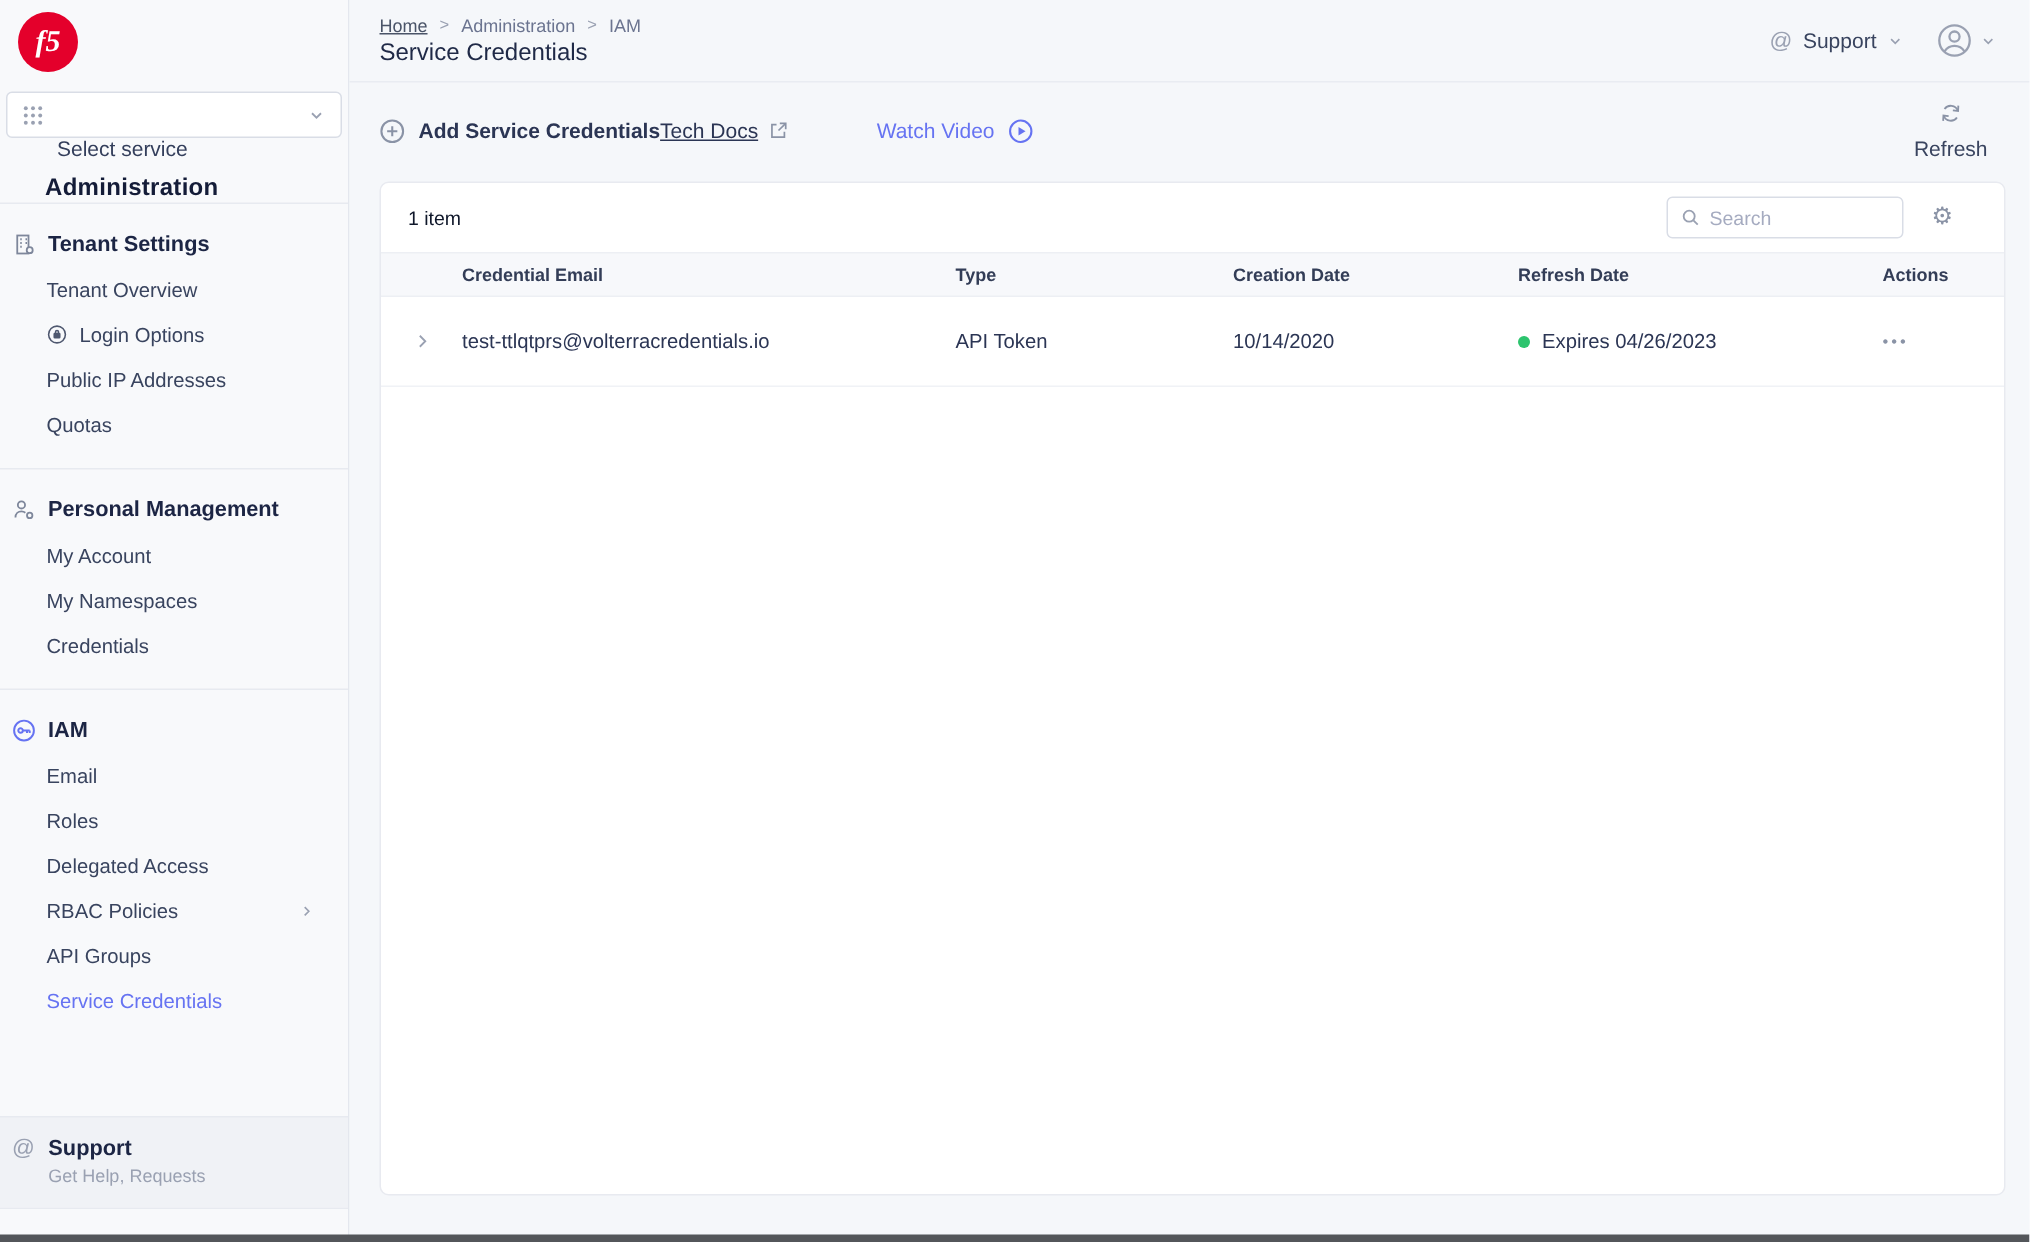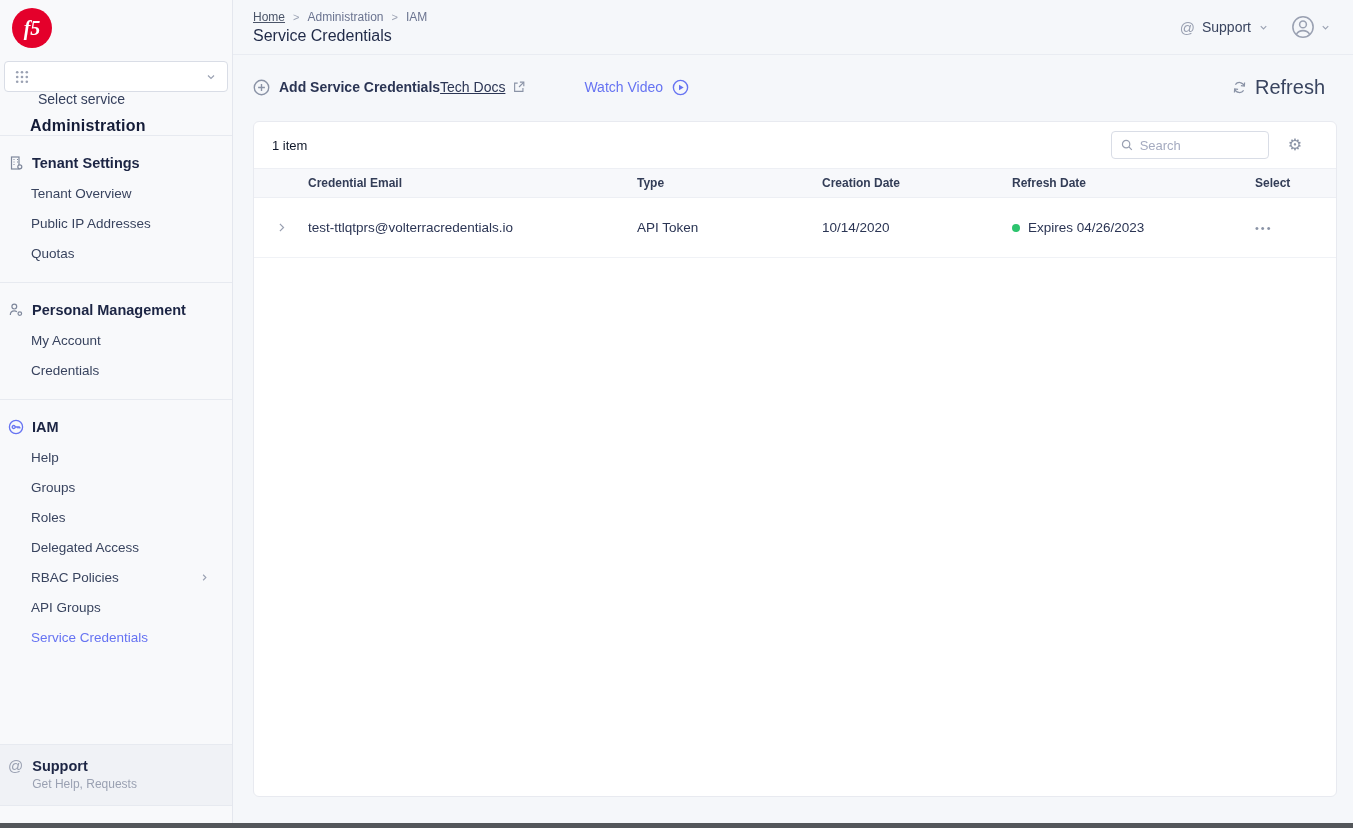--- a/index.html
+++ b/index.html
@@ -65,21 +65,21 @@
   .page-title { font-size:16px; color:#1f2947; }
   .header-right { margin-left:auto; display:flex; align-items:center; gap:22px; }
   .support-menu { display:flex; align-items:center; gap:7px; cursor:pointer; font-size:14px; color:#39445f; }
   .avatar-menu { display:flex; align-items:center; gap:5px; cursor:pointer; }
 
   .toolbar { height:64px; display:flex; align-items:center; padding:0 28px 0 20px; }
   .tb-add { display:flex; align-items:center; gap:9px; cursor:pointer; font-size:14px; color:#2b3554; font-weight:bold; }
   .tb-docs { display:flex; align-items:center; gap:7px; cursor:pointer; font-size:14px; color:#2b3554; }
   .tb-docs .u { text-decoration:underline; }
   .tb-video { margin-left:58px; display:flex; align-items:center; gap:9px; cursor:pointer; font-size:14px; color:#6673f2; }
-  .tb-refresh { margin-left:auto; display:flex; align-items:center; gap:8px; cursor:pointer; font-size:20px; color:#39445f; }
+  .tb-refresh { margin-left:auto; display:flex; align-items:center; gap:8px; cursor:pointer; font-size:14px; color:#39445f;flex-direction:column; }
 
   .card {
     margin:2px 16px 0 20px; height:676px; background:#fff;
     border:1px solid #e8eaf0; border-radius:6px; display:flex; flex-direction:column;
     overflow:hidden;
   }
   .card-header { height:46px; display:flex; align-items:center; padding:0 34px 0 18px; }
   .item-count { font-size:13px; color:#0f172a; }
   .search-box {
     margin-left:auto; width:158px; height:28px; border:1px solid #d9dde6; border-radius:4px;
@@ -153,20 +153,30 @@
               <path d="M5.5 4.5h1M9 4.5h1M5.5 7h1M9 7h1M5.5 9.5h1"></path>
             <circle cx="11.8" cy="11.8" r="2" fill="#f8f9fb"></circle>
           </svg>
         </span>
         <span class="title">Tenant Settings</span>
       </div>
       <div class="nav-item">
           <span>Tenant Overview</span>
         </div>
       <div class="nav-item">
+        <span class="mini-ic">
+          <svg width="14" height="14" viewBox="0 0 16 16" fill="none" stroke="#4f586f" stroke-width="1.2">
+            <circle cx="8" cy="8" r="6.4"></circle>
+            <rect x="5.9" y="7.2" width="4.2" height="3.3" rx=".5" fill="#4f586f"></rect>
+            <path d="M6.9 7.2V6a1.1 1.1 0 0 1 2.2 0v1.2"></path>
+          </svg>
+        </span>
+        <span>Login Options</span>
+      </div>
+      <div class="nav-item">
           <span>Public IP Addresses</span>
         </div>
       <div class="nav-item">
           <span>Quotas</span>
         </div>
     </div>
 
     <div class="nav-section">
       <div class="section-head">
         <span>
@@ -175,40 +185,40 @@
             <path d="M2.3 13c0-2.6 1.9-4.1 4-4.1 1 0 1.9.3 2.6.9"></path>
             <circle cx="11.8" cy="11.6" r="1.8"></circle>
           </svg>
         </span>
         <span class="title">Personal Management</span>
       </div>
       <div class="nav-item">
           <span>My Account</span>
         </div>
       <div class="nav-item">
+          <span>My Namespaces</span>
+        </div>
+      <div class="nav-item">
           <span>Credentials</span>
         </div>
     </div>
 
     <div class="nav-section">
       <div class="section-head">
         <span>
           <svg width="16" height="16" viewBox="0 0 16 16" fill="none" stroke="#6673f2" stroke-width="1.3">
             <circle cx="8" cy="8" r="6.6"></circle>
             <circle cx="5.7" cy="8" r="1.5"></circle>
             <path d="M7.2 8h4.6M10 8v1.6M11.8 8v1.6"></path>
           </svg>
         </span>
         <span class="title">IAM</span>
       </div>
       <div class="nav-item">
-          <span>Help</span>
-        </div>
-      <div class="nav-item">
-          <span>Groups</span>
+          <span>Email</span>
         </div>
       <div class="nav-item">
           <span>Roles</span>
         </div>
       <div class="nav-item">
           <span>Delegated Access</span>
         </div>
       <div class="nav-item">
         <span>RBAC Policies</span>
         <span class="chev-right">
@@ -331,21 +341,21 @@
         </div>
         <span class="gear-btn">⚙</span>
       </div>
 
       <div class="tbl-head">
         <div></div>
         <div>Credential Email</div>
         <div>Type</div>
         <div>Creation Date</div>
         <div>Refresh Date</div>
-        <div>Select</div>
+        <div>Actions</div>
       </div>
 
       <div class="tbl-row">
         <div class="cell-expand">
           <span>
             <svg width="13" height="13" viewBox="0 0 16 16" fill="none" stroke="#9aa1b2" stroke-width="1.5">
                 <polyline points="6,3.5 10.5,8 6,12.5"></polyline>
               </svg>
           </span>
         </div>

